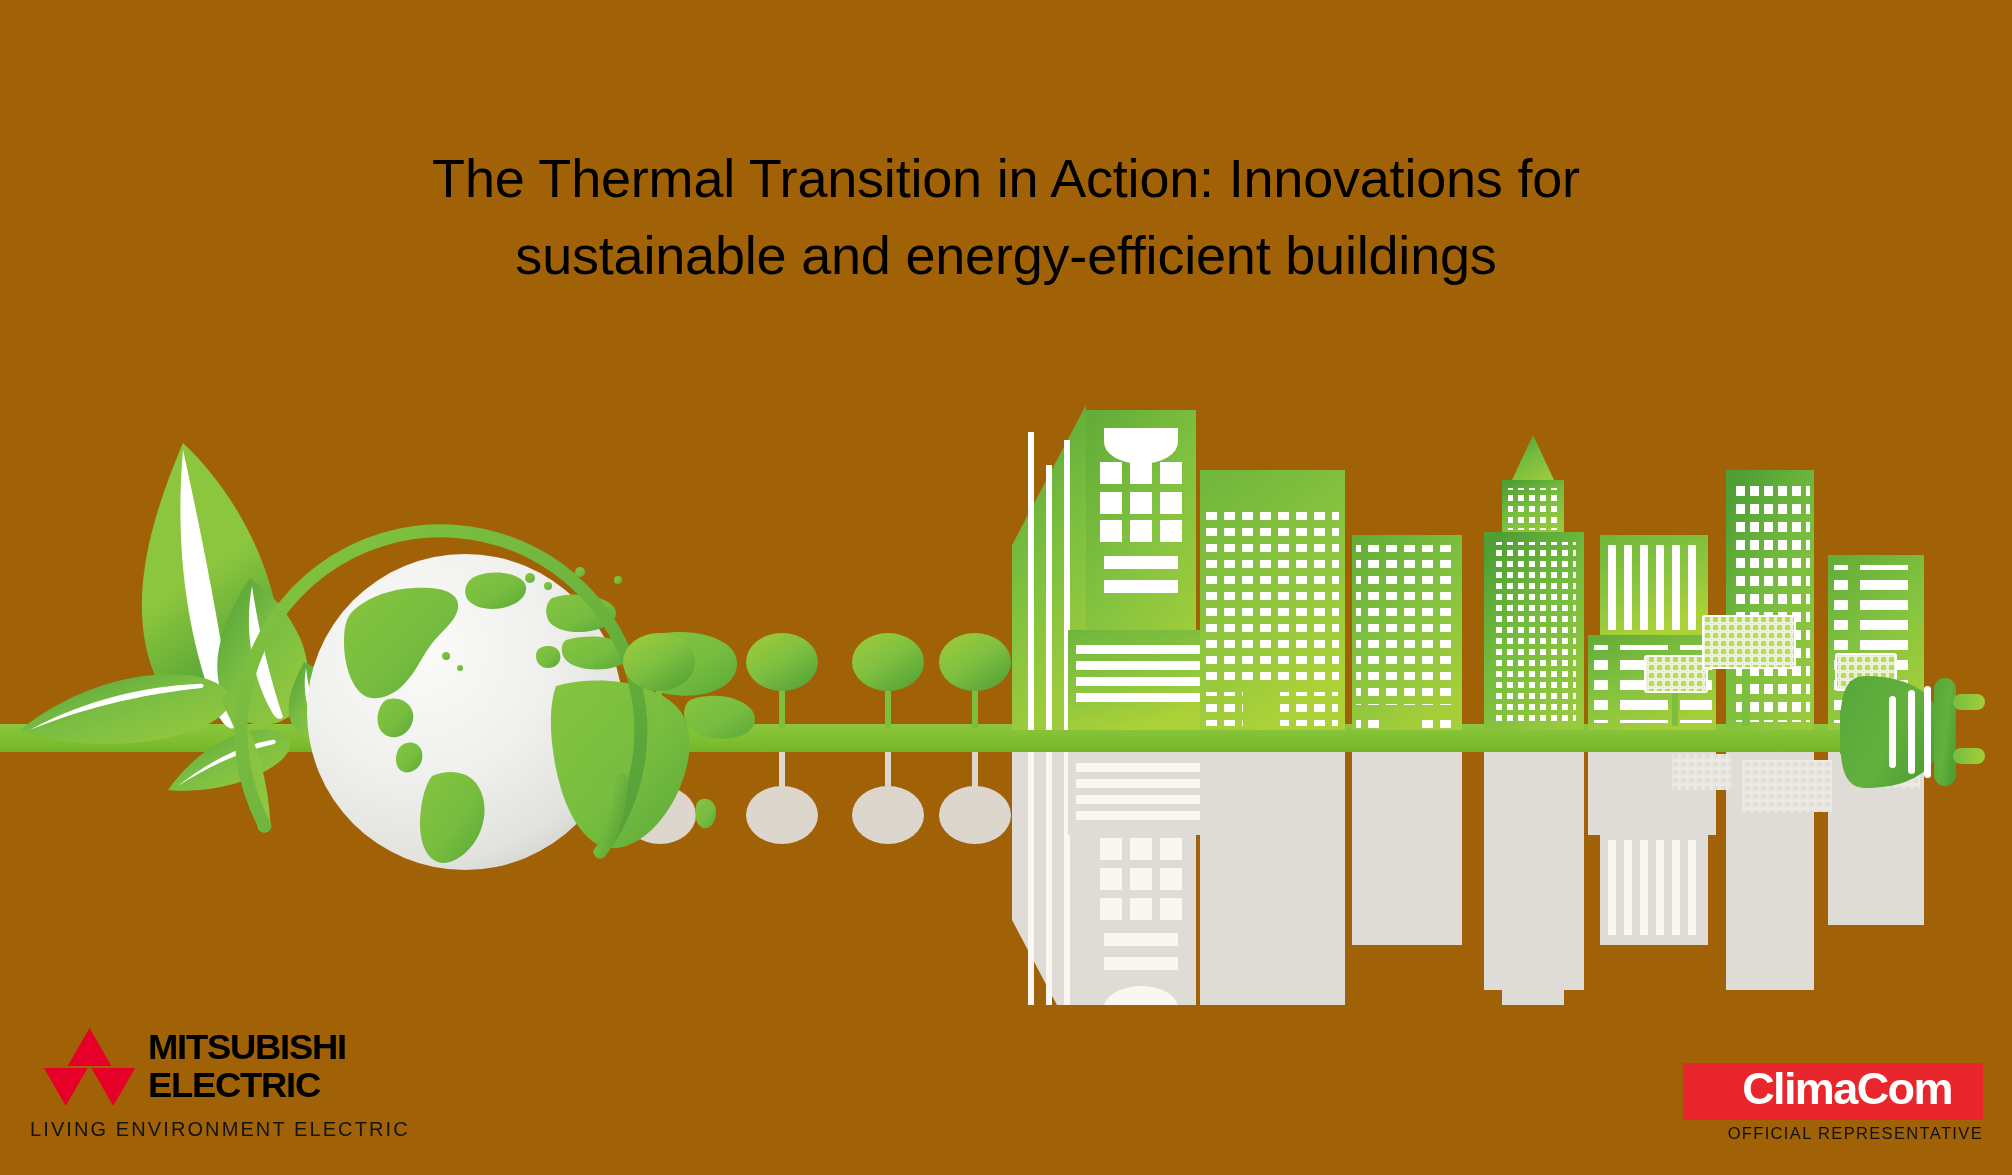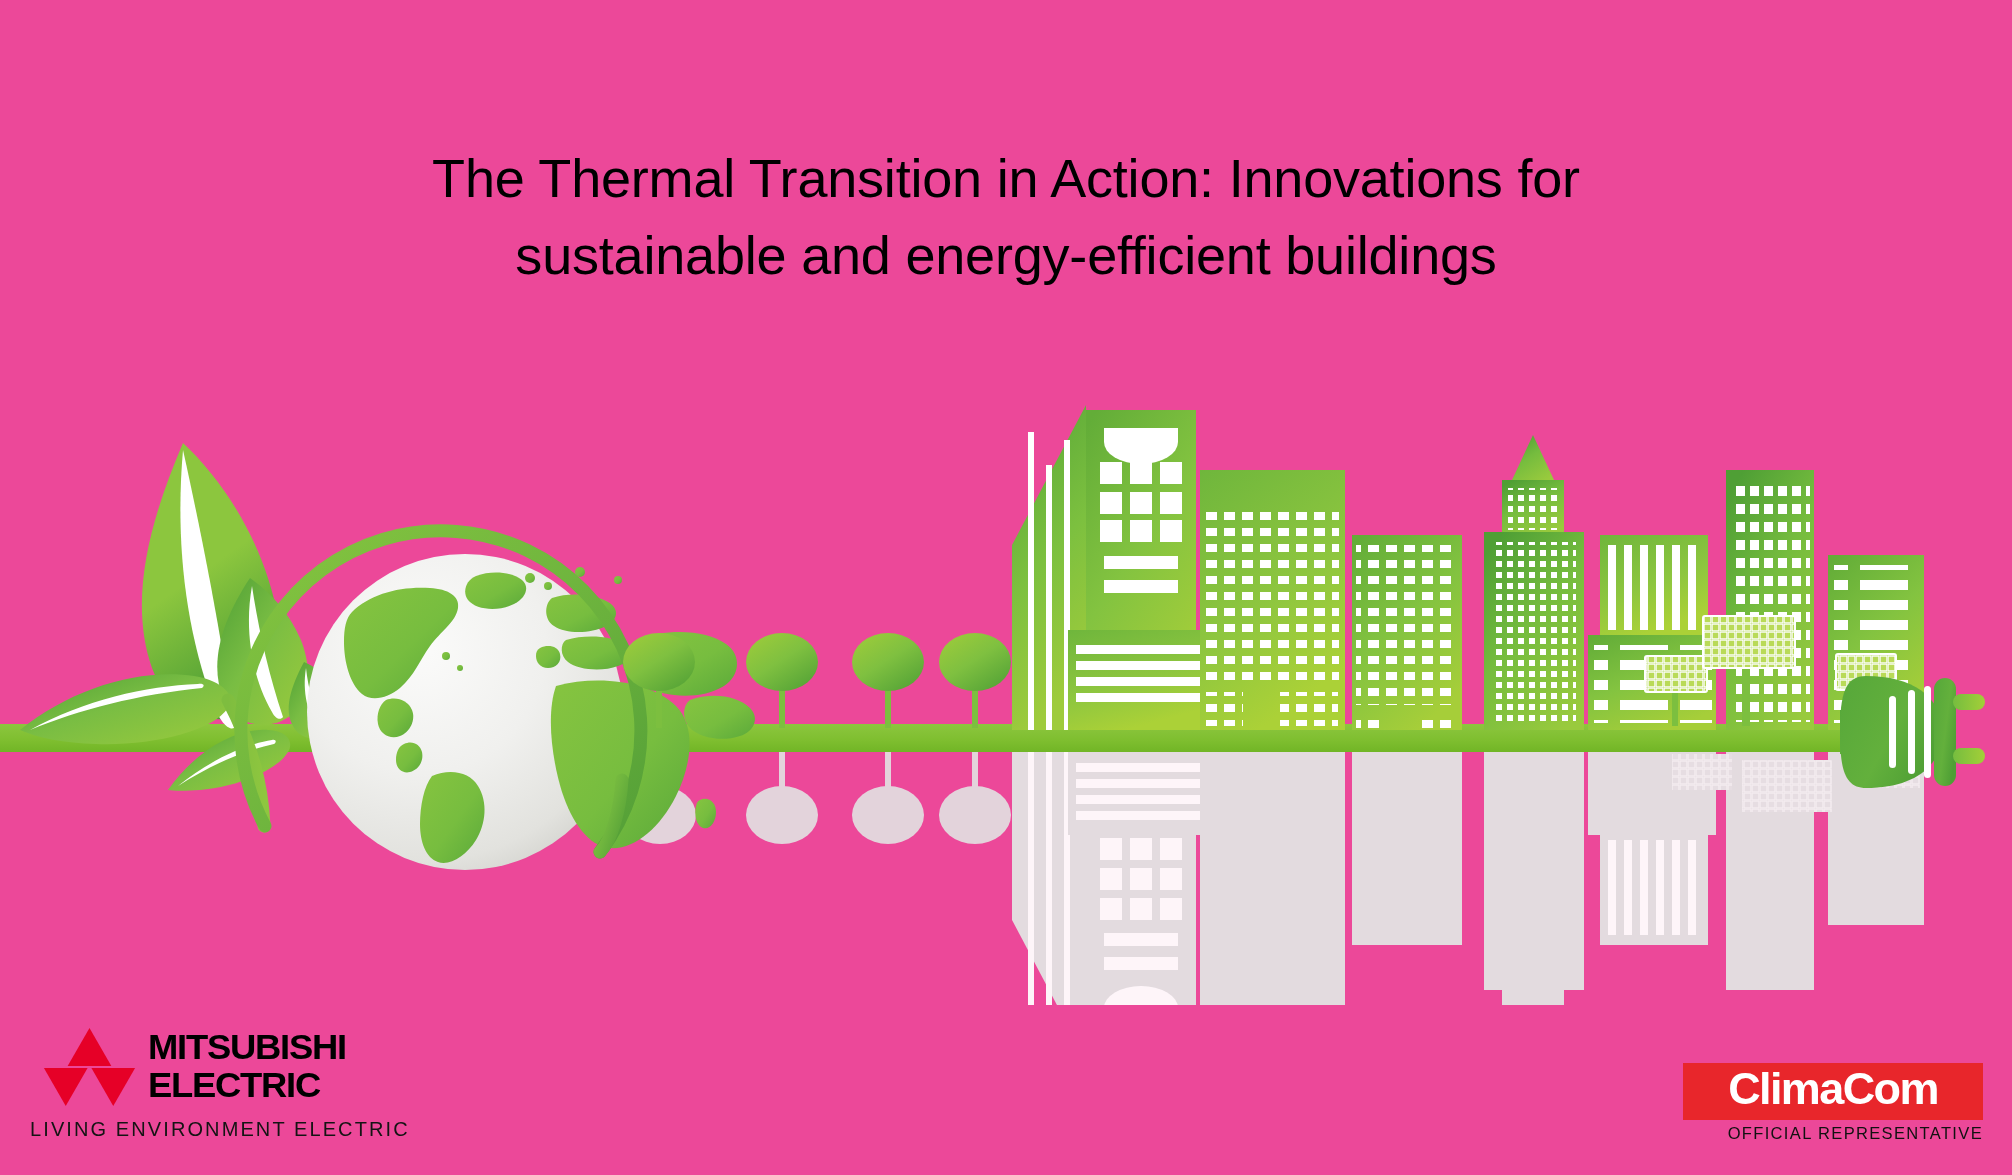--- a/index.html
+++ b/index.html
@@ -1,21 +1,21 @@
 <!DOCTYPE html>
 <html><head>
 <meta charset="utf-8">
 <style>
   html,body{margin:0;padding:0;background:#ffffff;}
   body{
     width:2012px;height:1175px;position:relative;overflow:hidden;
     font-family:"Liberation Sans","DejaVu Sans",sans-serif;
     background:#ffffff;
   }
-  #slide{position:absolute;inset:0;background:#ec4899;}
+  #slide{position:absolute;inset:0;background:#a16207;}
 
   
   #title-block{
     position:absolute;left:0;top:140px;width:2012px;
     text-align:center;
   }
   #title-block .line{
     display:block;
     font-family:"Liberation Sans","DejaVu Sans",sans-serif;
     font-size:54px;
@@ -56,20 +56,21 @@
   #cc-band{
     position:absolute;left:0;top:0;width:300px;height:57px;
     background:#e8262b;
   }
   #cc-word{
     position:absolute;left:0;top:0;width:300px;height:50px;
     display:flex;align-items:center;justify-content:center;
     color:#ffffff;font-weight:700;font-size:45px;letter-spacing:-1.6px;
     font-family:"Liberation Sans","DejaVu Sans",sans-serif;
     line-height:1;
+    padding-left:14px;
   }
   #cc-sub{
     position:absolute;left:0;top:61px;width:300px;text-align:right;
     color:#111111;font-size:16.5px;letter-spacing:1.35px;font-weight:400;
     font-family:"Liberation Sans","DejaVu Sans",sans-serif;white-space:nowrap;
   }
 </style>
 </head>
 <body>
 

